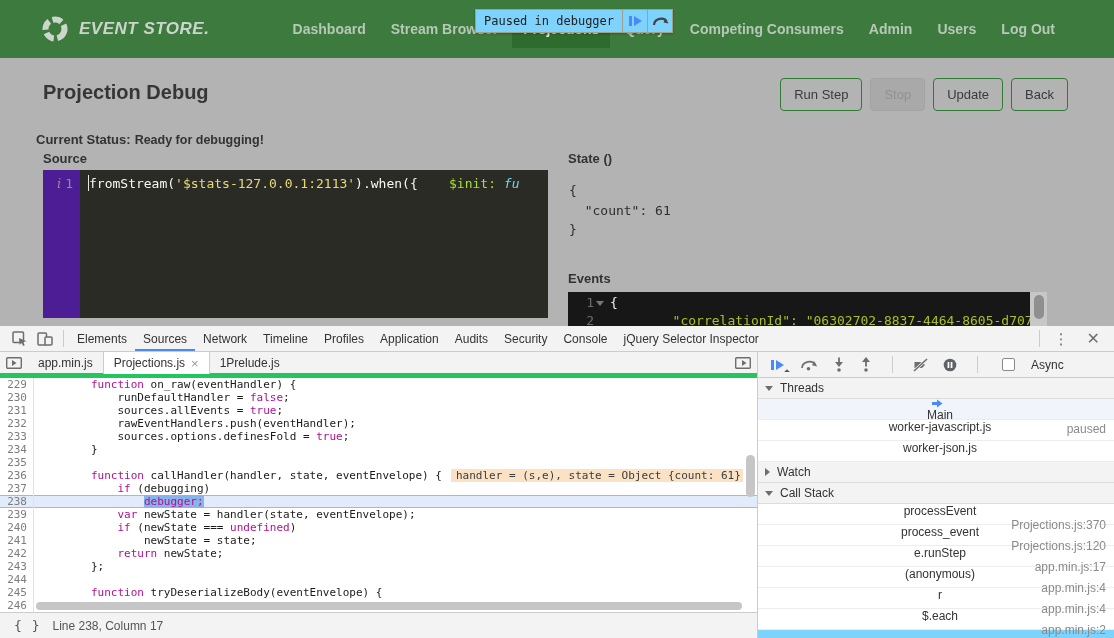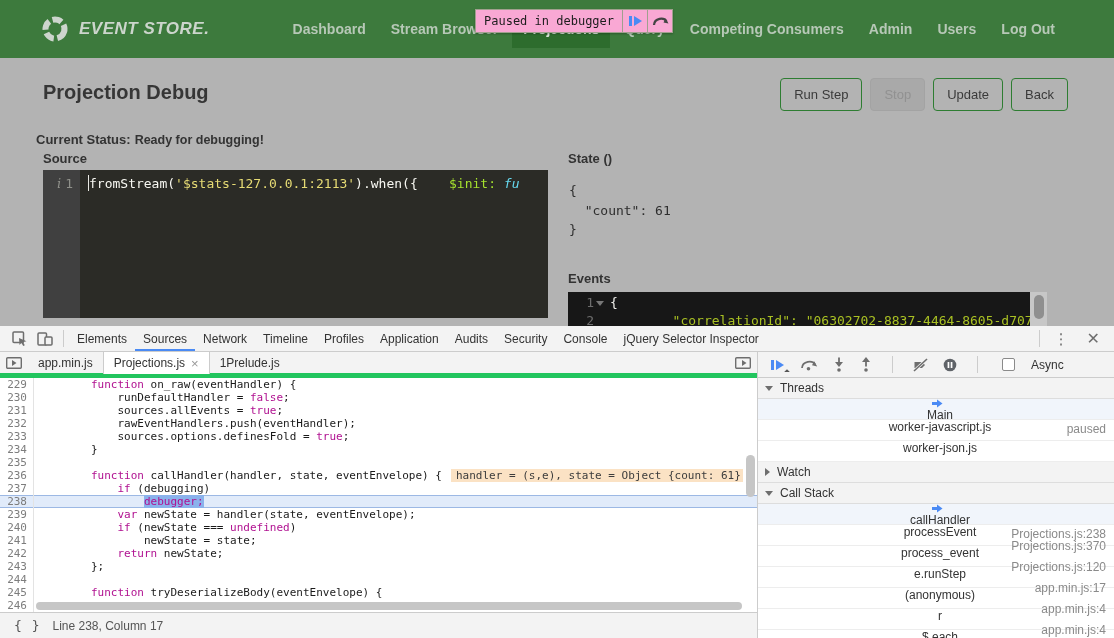--- a/index.html
+++ b/index.html
@@ -21,21 +21,21 @@
     color:#ccd5cc; font-size:17px; font-weight:bold; font-style:italic; letter-spacing:.5px;
   }
   .nav-menu { margin-left:auto; margin-right:48px; display:flex; align-items:center; gap:3px; }
   .nav-item {
     color:#b7c8b7; font-weight:bold; font-size:14px; padding:11px 11px; cursor:default;
   }
   .nav-item.active { background:#2d6c2d; color:#dde6dd; }
 
   .paused-tooltip {
     position:absolute; left:475px; top:9px; height:24px; z-index:5;
-    background:#f9a8d4; border:1px solid #a0a08e; display:flex; align-items:stretch;
+    background:#7dd3fc; border:1px solid #a0a08e; display:flex; align-items:stretch;
     font-family:"DejaVu Sans Mono", monospace; font-size:12px; color:#1d1d1d;
     box-shadow:0 1px 2px rgba(0,0,0,.25);
   }
   .tt-label { display:flex; align-items:center; padding:0 8px; white-space:pre; }
   .tt-btn { border-left:1px solid #a0a08e; width:25px; display:flex; align-items:center; justify-content:center; }
 
   
   .content { position:absolute; top:58px; left:0; width:1114px; height:268px; background:#b3b3b3; }
   .page-title { position:absolute; left:43px; top:23px; margin:0; font-size:20px; color:#363636; }
   .actions { position:absolute; top:20px; right:46px; display:flex; gap:8px; }
@@ -51,21 +51,21 @@
   .h-source { left:43px; top:93px; }
   .h-state  { left:568px; top:93px; }
   .h-events { left:568px; top:213px; }
 
   .source-editor {
     position:absolute; left:43px; top:112px; width:505px; height:148px;
     background:#2b2b26; overflow:hidden; display:flex;
     font-family:"DejaVu Sans Mono", monospace; font-size:13px; line-height:17px;
   }
   .src-gutter {
-    width:37px; flex:none; background:#404040; color:#8f908a;
+    width:37px; flex:none; background:#4c1d95; color:#8f908a;
     text-align:right; padding:5px 7px 0 0;
   }
   .src-gutter .ginfo { font-style:italic; font-family:"DejaVu Serif", serif; margin-right:4px; color:#8f908a; }
   .src-code { padding:5px 0 0 9px; color:#f8f8f2; white-space:pre; position:relative; flex:1; overflow:hidden; }
   .caret { position:absolute; left:8px; top:5px; height:16px; border-left:1px solid #e8e8e2; }
   .m-plain { color:#f8f8f2; }
   .m-string { color:#e6db74; }
   .m-property { color:#a6e22e; }
   .m-keyword-italic { color:#66d9ef; font-style:italic; }
 
@@ -415,29 +415,20 @@
               <span class="sb-label">worker-json.js</span>
             </div>
             <div class="section-header">
               <span class="tri-right"></span>
               <span>Watch</span>
             </div>
             <div class="section-header">
               <span class="tri-down"></span>
               <span>Call Stack</span>
             </div>
-            <div class="sb-row current">
-              <span class="arrow-cell">
-                <svg width="11" height="9" viewBox="0 0 11 9">
-                  <path d="M0 3 h5 V0.5 L10.5 4.5 L5 8.5 V6 H0 Z" fill="#4a8af4"></path>
-                </svg>
-              </span>
-              <span class="sb-label">callHandler</span>
-              <span class="sb-right">Projections.js:238</span>
-            </div>
             <div class="sb-row">
               <span class="arrow-cell"></span>
               <span class="sb-label">processEvent</span>
               <span class="sb-right">Projections.js:370</span>
             </div>
             <div class="sb-row">
               <span class="arrow-cell"></span>
               <span class="sb-label">process_event</span>
               <span class="sb-right">Projections.js:120</span>
             </div>

